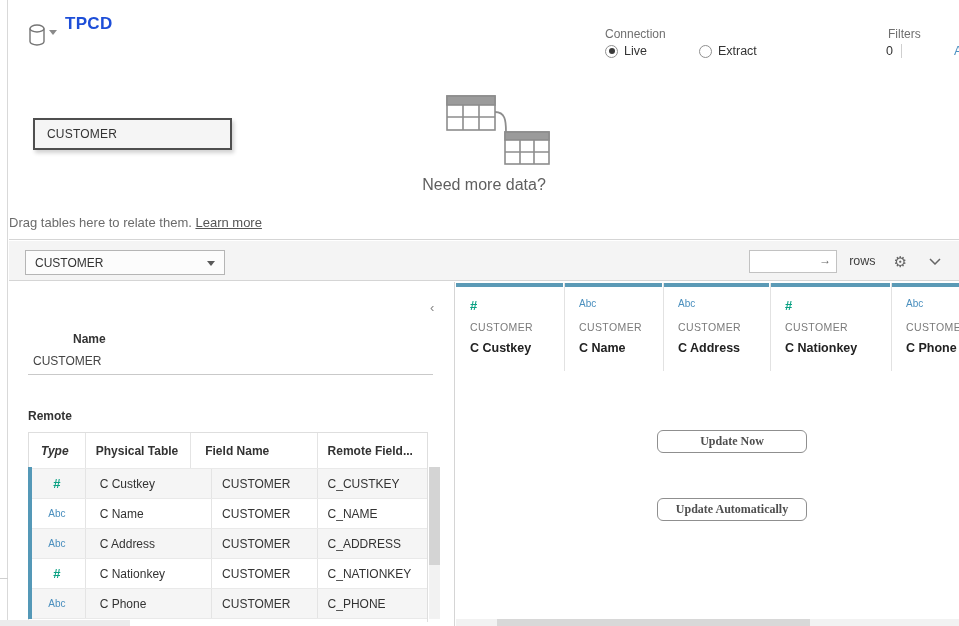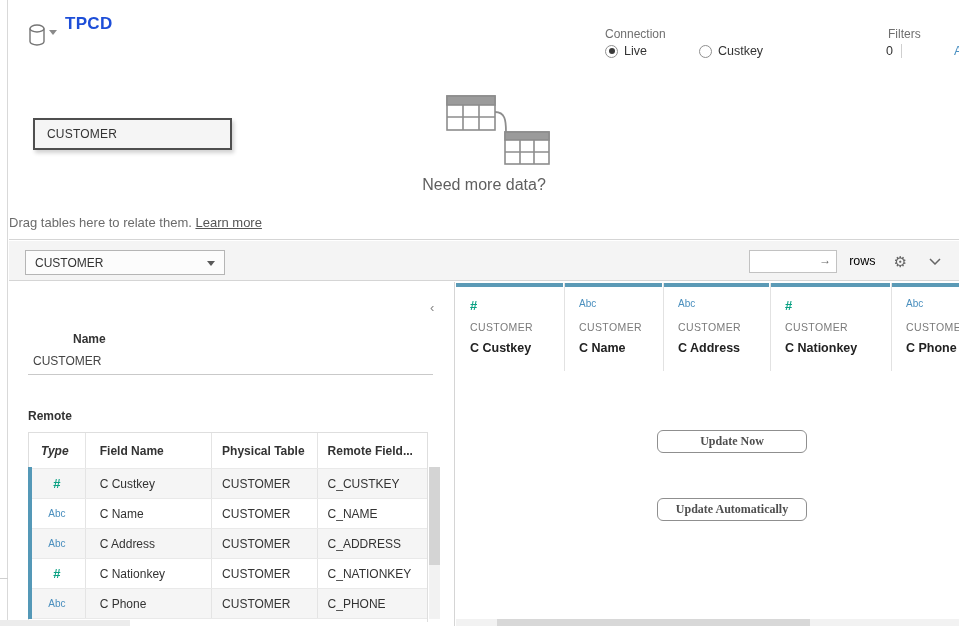--- a/index.html
+++ b/index.html
@@ -38,21 +38,21 @@
   .empty-sub .learn { color:#555; text-decoration:underline; cursor:pointer; }
 
   
   .toolbar { position:absolute; left:9px; top:241px; width:950px; height:40px; background:#f4f4f4; border-bottom:1px solid #d5d5d5; }
   .table-select { position:absolute; left:16px; top:9px; width:200px; height:25px; background:#fcfcfc; border:1px solid #b5b5b5; display:flex; align-items:center; padding-left:9px; font-size:12px; color:#333; cursor:pointer; }
   .table-select .tri { position:absolute; right:9px; top:10px; width:0; height:0; border-left:4.5px solid transparent; border-right:4.5px solid transparent; border-top:5px solid #5a5a5a; }
   .rows-group { position:absolute; right:14px; top:0; height:40px; display:flex; align-items:center; gap:12px; }
   .rows-input-wrap { position:relative; width:88px; height:23px; }
   .rows-input { width:88px; height:23px; border:1px solid #c2c2c2; background:#fff; font-size:12px; padding:0 20px 0 6px; font-family:"Liberation Sans",sans-serif; }
   .rows-arrow { position:absolute; right:6px; top:3px; font-size:12px; color:#666; cursor:pointer; }
-  .rows-label { font-size:12.5px; color:#000000; }
+  .rows-label { font-size:12.5px; color:#404040; }
   .gear { font-size:15px; color:#666; cursor:pointer; line-height:1; margin-left:6px; }
   .chev-btn { margin-left:10px; margin-right:4px; cursor:pointer; display:flex; align-items:center; }
 
   
   .left-panel { position:absolute; left:9px; top:282px; width:446px; height:344px; background:#fff; border-right:1px solid #d5d5d5; }
   .collapse { position:absolute; left:421px; top:18px; font-size:13px; color:#8a8a8a; cursor:pointer; }
   .name-label { position:absolute; left:19px; top:50px; font-size:12px; font-weight:bold; color:#333;padding-left:45px; }
   .name-input { position:absolute; left:19px; top:68px; width:405px; border:none; border-bottom:1px solid #c9c9c9; font-size:12px; color:#444; padding:4px 0 6px 5px; background:transparent; font-family:"Liberation Sans",sans-serif; }
   .fields-label { position:absolute; left:19px; top:127px; font-size:12px; font-weight:bold; color:#333; }
 
@@ -114,21 +114,21 @@
     <h1 class="ds-title">TPCD</h1>
 
     <div class="conn-label">Connection</div>
     <div class="radio-row">
       <span class="radio" data-selected="true">
           <span class="dot"></span>
         </span>
       <span>Live</span>
       <span class="spacer"></span>
       <span class="radio" data-selected="false"></span>
-      <span>Custkey</span>
+      <span>Extract</span>
     </div>
 
     <div class="filters-label">Filters</div>
     <div class="filters-row">
       <span class="filters-count">0</span>
       <span class="filters-div"></span>
       <span class="filters-add">Add</span>
     </div>
 
     <div class="table-chip">
@@ -178,22 +178,22 @@
 
   <section class="left-panel">
     <span class="collapse">‹</span>
     <div class="name-label">Name</div>
     <input class="name-input" type="text" value="CUSTOMER" style="">
     <div class="fields-label">Remote</div>
 
     <div class="fields-table">
       <div class="ft-row head">
         <div class="ft-cell c-type">Type</div>
+        <div class="ft-cell c-ptable">Physical Table</div>
         <div class="ft-cell c-fname">Field Name</div>
-        <div class="ft-cell c-ptable">Physical Table</div>
         <div class="ft-cell c-remote">Remote Field...</div>
       </div>
 
       <div class="ft-row alt">
         <div class="ft-cell c-type">
             <span class="type-icon" data-kind="number">#</span>
           </div>
         <div class="ft-cell c-fname">C Custkey</div>
         <div class="ft-cell c-ptable">CUSTOMER</div>
         <div class="ft-cell c-remote">C_CUSTKEY</div>

